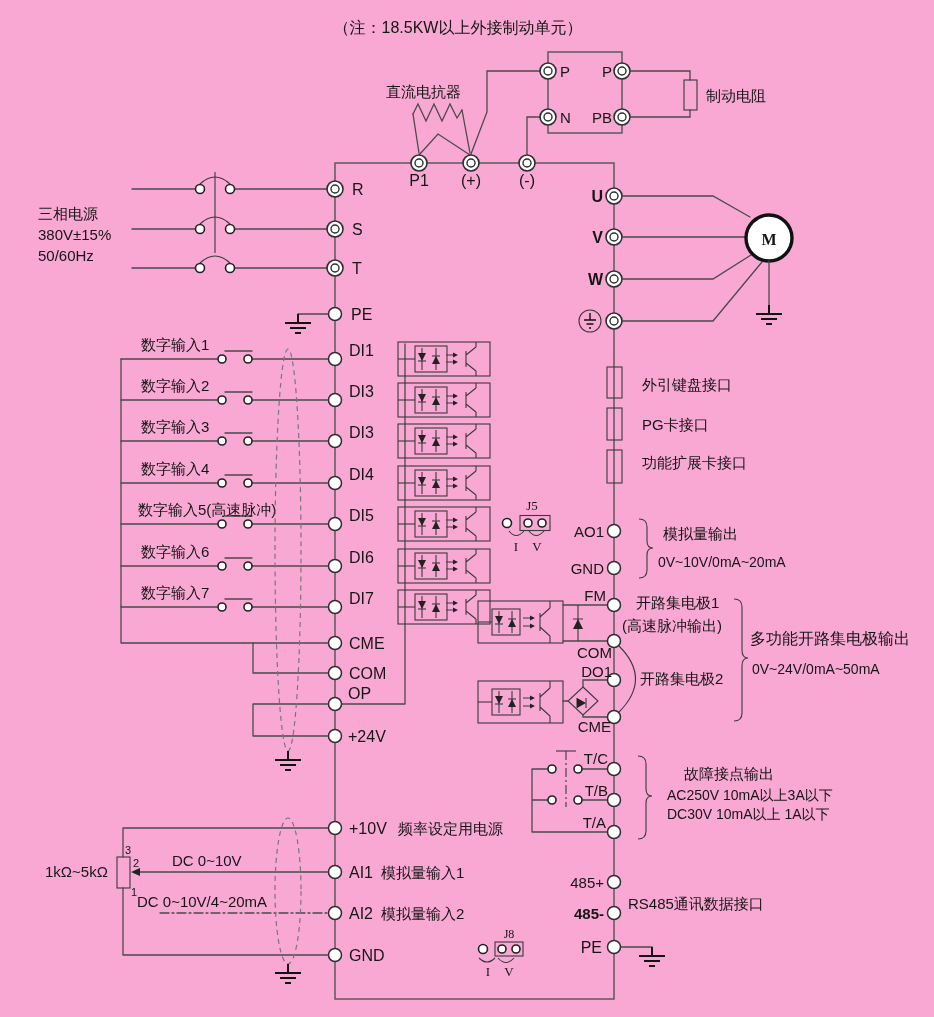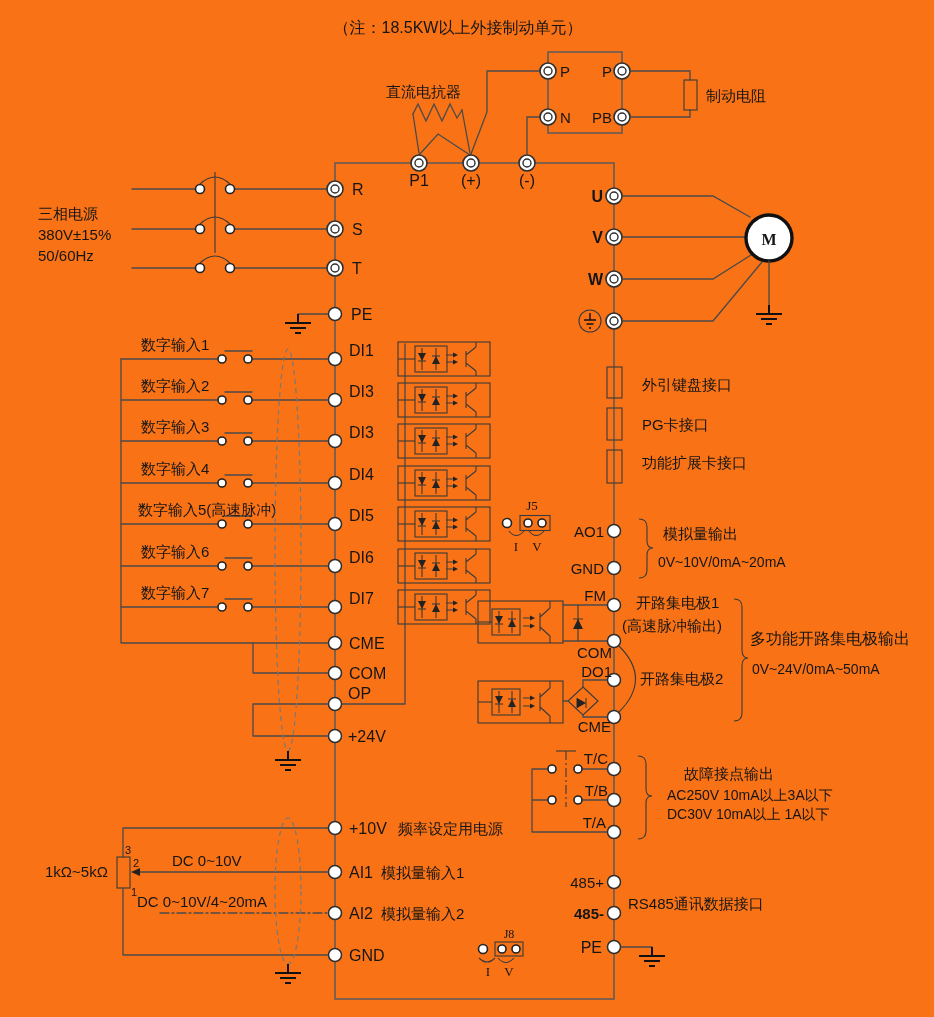--- a/index.html
+++ b/index.html
@@ -1,16 +1,16 @@
 <!DOCTYPE html>
 <html><head>
 <meta charset="utf-8">
 <style>
   html,body{margin:0;padding:0;background:#fff;}
-  .stage{width:934px;height:1017px;background:#f97316;position:relative;overflow:hidden;}
+  .stage{width:934px;height:1017px;background:#f9a8d4;position:relative;overflow:hidden;}
   svg{display:block;}
   text{font-family:"Liberation Sans","DejaVu Sans",sans-serif;fill:#151515;}
   .f11{font-size:11px}.f12{font-size:12px}.f13{font-size:13px}.f14{font-size:14px}
   .f15{font-size:15px}.f16{font-size:16px}
   .b{font-weight:bold}
   .ser{font-family:"Liberation Serif","DejaVu Serif",serif;}
   .mid{text-anchor:middle}.end{text-anchor:end}
   .ln{stroke:#4a4a4a;stroke-width:1.3;fill:none;stroke-linecap:round;}
   .box{stroke:#5a5a5a;stroke-width:1.5;fill:none;}
   .sym{stroke:#3a3a3a;stroke-width:1.1;fill:none;}

